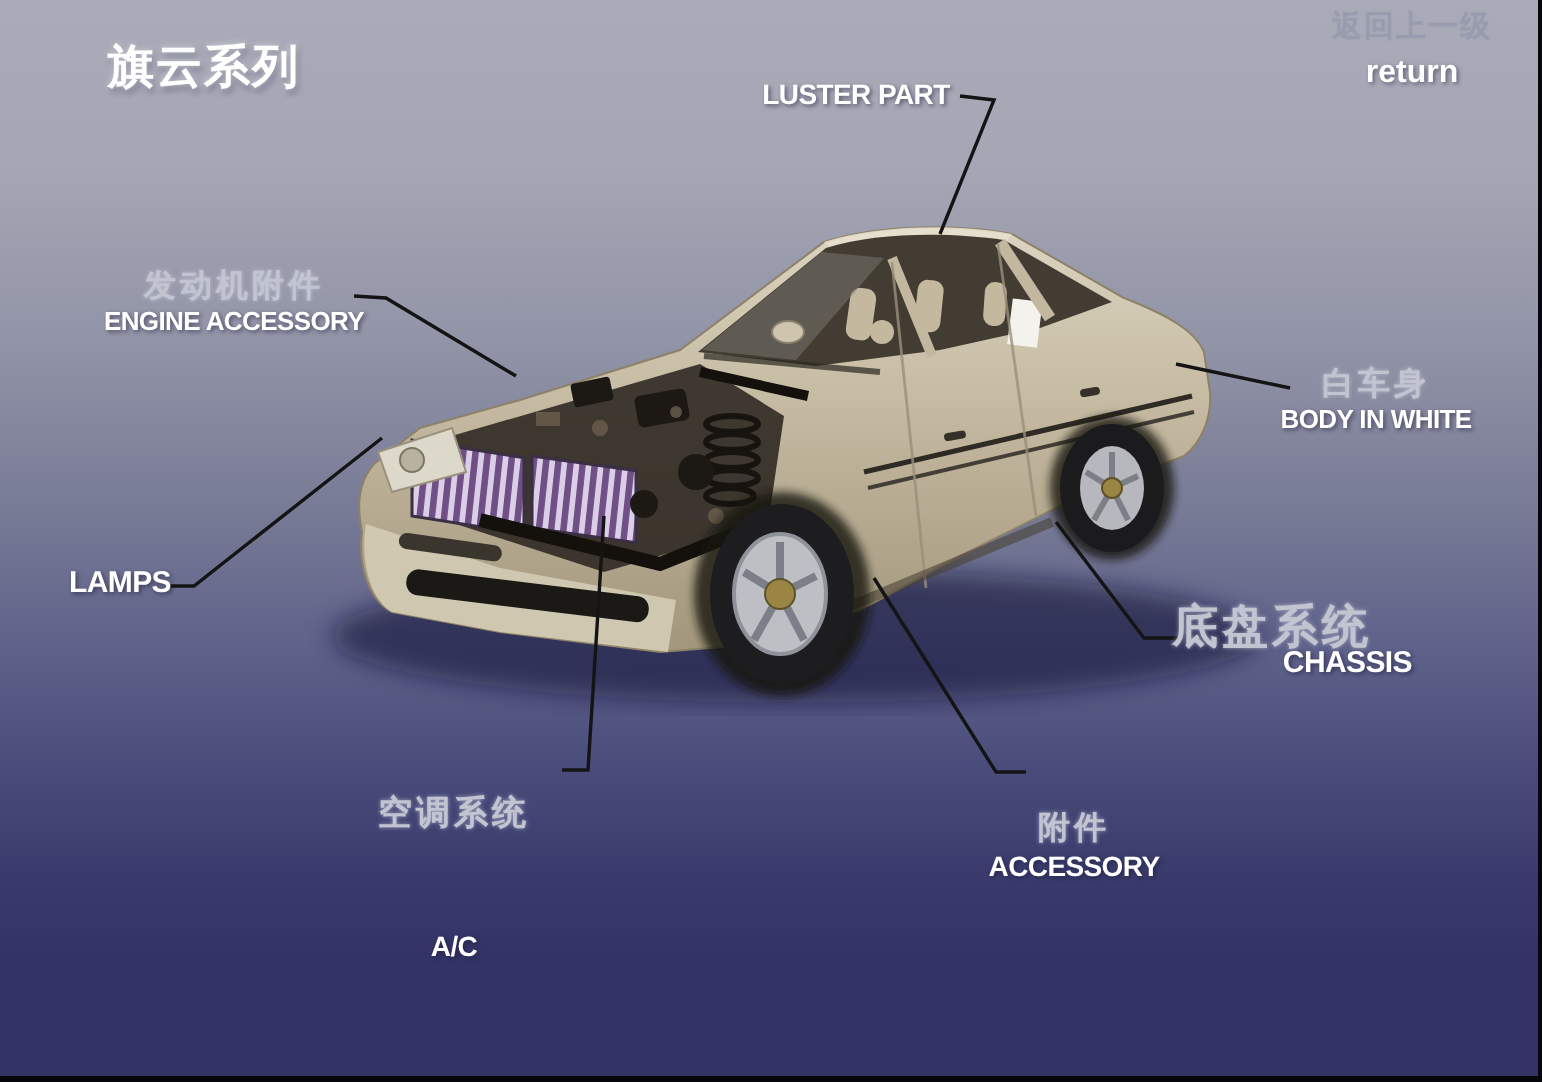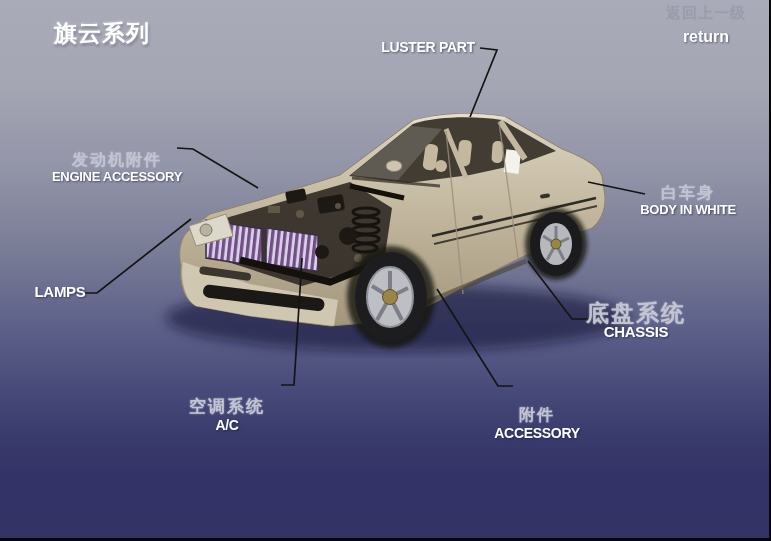--- a/index.html
+++ b/index.html
@@ -30,34 +30,34 @@
     text-shadow:0 0 2px rgba(210,214,228,.65);
   }
   .callout .en{
     font-weight:bold;color:#ffffff;letter-spacing:-0.3px;
     text-shadow:1px 1px 2px rgba(25,25,55,.55);
   }
   .c-luster{left:358px;top:39px;width:140px;}
   .c-luster .zh{font-size:17px;line-height:19px;}
   .c-luster .en{font-size:14px;line-height:16px;}
   .c-engine{left:46px;top:135px;width:142px;}
-  .c-engine .zh{font-size:16px;line-height:18px;margin-top:16px;}
+  .c-engine .zh{font-size:16px;line-height:18px;}
   .c-engine .en{font-size:13px;line-height:16px;}
   .c-lamps{left:10px;top:283px;width:100px;}
   .c-lamps .zh{font-size:15px;line-height:17px;}
   .c-lamps .en{font-size:15px;line-height:17px;}
   .c-body{left:618px;top:184px;width:140px;}
   .c-body .zh{font-size:16px;line-height:18px;}
   .c-body .en{font-size:13px;line-height:15px;}
   .c-chassis{left:566px;top:303px;width:140px;}
   .c-chassis .zh{font-size:23px;line-height:21px;}
-  .c-chassis .en{font-size:15px;line-height:16px;}
+  .c-chassis .en{font-size:15px;line-height:16px;text-align:right;}
   .c-ac{left:157px;top:396px;width:140px;}
   .c-ac .zh{font-size:17px;line-height:21px;}
-  .c-ac .en{font-size:14px;line-height:16px;}
+  .c-ac .en{font-size:14px;line-height:16px;margin-top:48px;}
   .c-accessory{left:467px;top:371px;width:140px;}
   .c-accessory .zh{font-size:16px;line-height:20px;margin-top:34px;}
   .c-accessory .en{font-size:14px;line-height:16px;}
 
   .overlay{position:absolute;left:0;top:0;width:771px;height:541px;pointer-events:none;}
 </style>
 </head>
 <body>
 
 <div class="stage">

